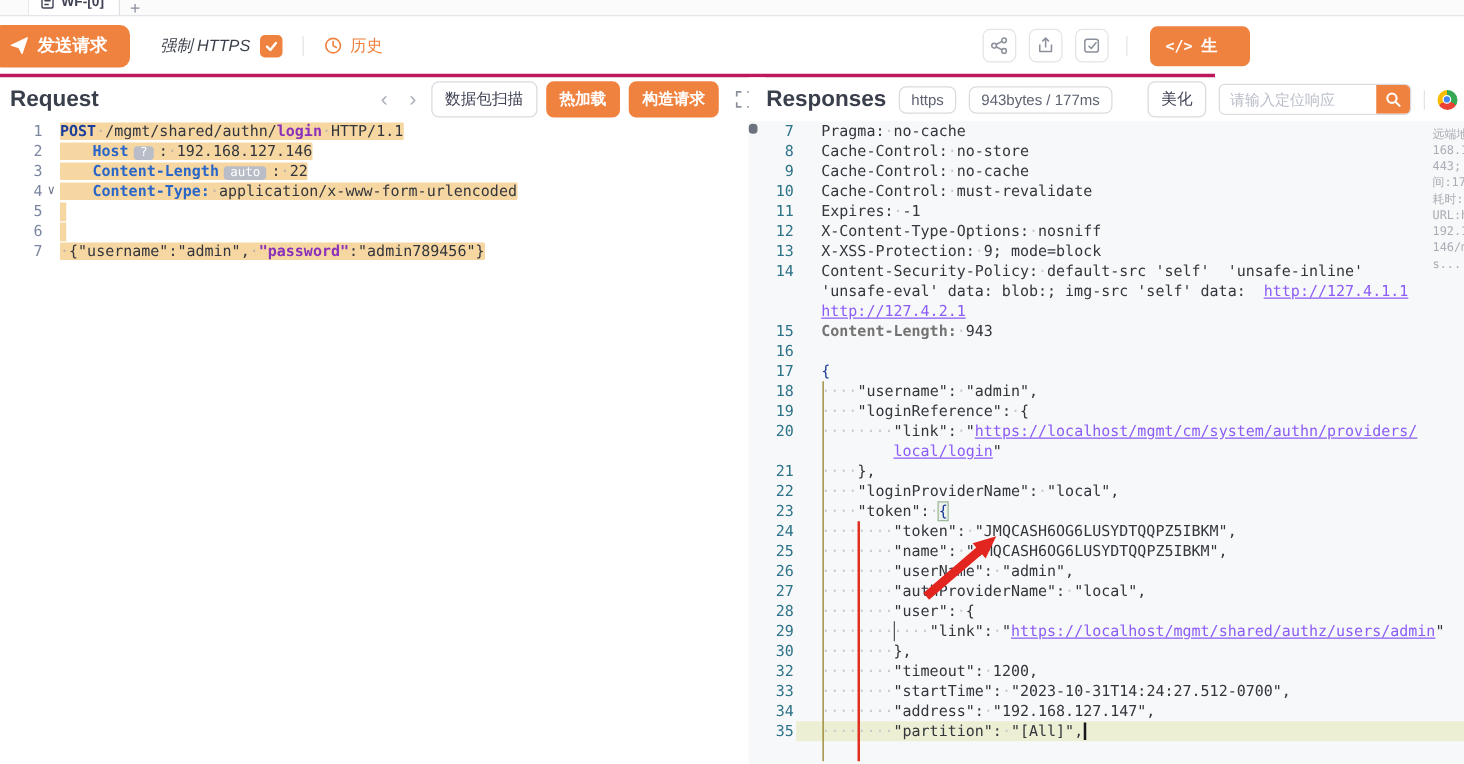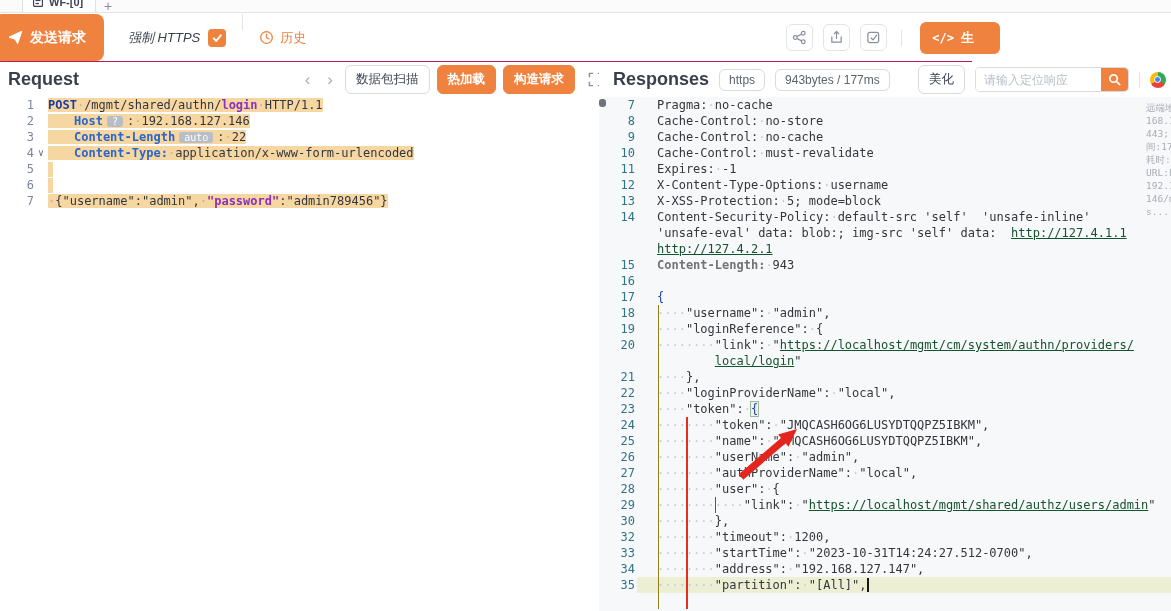--- a/index.html
+++ b/index.html
@@ -9,21 +9,21 @@
   
   .tabbar { position:absolute; left:0; top:0; width:1171px; height:13px;
     background:#fbfbfc; border-bottom:1px solid #e4e5e8; overflow:hidden; }
   .tab { position:absolute; left:22px; bottom:0; height:24px; padding:4px 12px 2px 10px;
     background:#fff; border:1px solid #e0e1e5; border-bottom:none; border-radius:5px 5px 0 0;
     display:flex; align-items:center; gap:6px; font-size:11px; font-weight:bold; color:#3f4254; }
   .newtab { position:absolute; left:104px; bottom:-2px; font-size:14px; color:#8a8f9b; }
 
   
   .toolbar { position:absolute; left:0; top:14px; width:972px; height:48px;
-    border-bottom:1px solid #be185d; display:flex; background:#fff; }
+    border-bottom:3px solid #be185d; display:flex; align-items:center; background:#fff; }
   .btn-orange { background:#f0823f; color:#fff; border:none; border-radius:6px;
     font-size:13px; display:inline-flex; align-items:center; gap:7px; cursor:pointer; }
   .send-btn { margin-left:-6px; padding:8px 18px 8px 14px; font-size:14px; font-weight:bold;
     border-radius:8px; }
   .force-https { margin-left:24px; display:flex; align-items:center; gap:8px;
     font-size:13px; color:#3a3f4a;font-style:italic; }
   .checkbox { width:18px; height:18px; background:#f0823f; border-radius:4px;
     display:inline-flex; align-items:center; justify-content:center; cursor:pointer; }
   .vdiv { width:1px; height:16px; background:#e2e3e6; margin:0 16px; }
   .history-btn { display:flex; align-items:center; gap:6px; color:#f0823f;
@@ -66,21 +66,21 @@
   .hl { background:#f6d7a2; border-radius:1px; }
   .stub { display:inline-block; width:5px; height:15px; background:#f6d7a2;
     vertical-align:middle; }
   .sg-kw  { color:#1c3e9b; font-weight:bold; }
   .sg-hdr { color:#2a66c8; font-weight:bold;padding-left:26px; }
   .sg-bl  { color:#737373; font-weight:bold; }
   .sg-tx  { color:#33363c; }
   .sg-ws  { color:#b9b4a4; }
   .resp .sg-ws { color:#c6cacd; }
   .sg-pp  { color:#8a30bb; font-weight:bold; }
-  .sg-lk  { color:#14532d; text-decoration:underline; }
+  .sg-lk  { color:#8b5cf6; text-decoration:underline; }
   .sg-br  { color:#1c3e9b; }
   .sg-bm  { color:#1c3e9b; border:1px solid #9db89a; background:#edf2ec; margin:-1px; }
   .sg-cr  { display:inline-block; width:2px; height:14px; background:#15171c;
     vertical-align:text-bottom; }
   .sg-bdg { background:#b8bdc7; color:#fdfdfd; border-radius:3px; padding:0 5px;
     font-size:10px; margin:0 4px; }
 
   
   .guide { position:absolute; width:1px; pointer-events:none; z-index:2; }
   .g-olive { left:59px;  top:208px; height:304px; background:#8f7d1e; }
@@ -227,22 +227,22 @@
     <div class="chrome"></div>
     <button class="btn-orange detail-btn">详情</button>
   </div>
   <div class="editor resp resp-editor" id="resp-editor">
 
   <div class="cl-row"><span class="cl-num">7</span><span class="cl-pad"></span><span class="cl-content" style="white-space: pre;"><span class="sg-tx">Pragma:</span><span class="sg-ws">·</span><span class="sg-tx">no-cache</span></span></div>
       <div class="cl-row"><span class="cl-num">8</span><span class="cl-pad"></span><span class="cl-content" style="white-space: pre;"><span class="sg-tx">Cache-Control:</span><span class="sg-ws">·</span><span class="sg-tx">no-store</span></span></div>
       <div class="cl-row"><span class="cl-num">9</span><span class="cl-pad"></span><span class="cl-content" style="white-space: pre;"><span class="sg-tx">Cache-Control:</span><span class="sg-ws">·</span><span class="sg-tx">no-cache</span></span></div>
       <div class="cl-row"><span class="cl-num">10</span><span class="cl-pad"></span><span class="cl-content" style="white-space: pre;"><span class="sg-tx">Cache-Control:</span><span class="sg-ws">·</span><span class="sg-tx">must-revalidate</span></span></div>
       <div class="cl-row"><span class="cl-num">11</span><span class="cl-pad"></span><span class="cl-content" style="white-space: pre;"><span class="sg-tx">Expires:</span><span class="sg-ws">·</span><span class="sg-tx">-1</span></span></div>
-      <div class="cl-row"><span class="cl-num">12</span><span class="cl-pad"></span><span class="cl-content" style="white-space: pre;"><span class="sg-tx">X-Content-Type-Options:</span><span class="sg-ws">·</span><span class="sg-tx">username</span></span></div>
-      <div class="cl-row"><span class="cl-num">13</span><span class="cl-pad"></span><span class="cl-content" style="white-space: pre;"><span class="sg-tx">X-XSS-Protection:</span><span class="sg-ws">·</span><span class="sg-tx">5; mode=block</span></span></div>
+      <div class="cl-row"><span class="cl-num">12</span><span class="cl-pad"></span><span class="cl-content" style="white-space: pre;"><span class="sg-tx">X-Content-Type-Options:</span><span class="sg-ws">·</span><span class="sg-tx">nosniff</span></span></div>
+      <div class="cl-row"><span class="cl-num">13</span><span class="cl-pad"></span><span class="cl-content" style="white-space: pre;"><span class="sg-tx">X-XSS-Protection:</span><span class="sg-ws">·</span><span class="sg-tx">9; mode=block</span></span></div>
       <div class="cl-row"><span class="cl-num">14</span><span class="cl-pad"></span><span class="cl-content" style="white-space: pre;"><span class="sg-tx">Content-Security-Policy:</span><span class="sg-ws">·</span><span class="sg-tx">default-src 'self'  'unsafe-inline'</span></span></div>
       <div class="cl-row"><span class="cl-num"></span><span class="cl-pad"></span><span class="cl-content" style="white-space: pre;"><span class="sg-tx">'unsafe-eval' data: blob:; img-src 'self' data:  </span><span class="sg-lk">http://127.4.1.1</span></span></div>
       <div class="cl-row"><span class="cl-num"></span><span class="cl-pad"></span><span class="cl-content" style="white-space: pre;"><span class="sg-lk">http://127.4.2.1</span></span></div>
       <div class="cl-row"><span class="cl-num">15</span><span class="cl-pad"></span><span class="cl-content" style="white-space: pre;"><span class="sg-bl">Content-Length:</span><span class="sg-ws">·</span><span class="sg-tx">943</span></span></div>
       <div class="cl-row"><span class="cl-num">16</span><span class="cl-pad"></span><span class="cl-content" style="white-space: pre;"></span></div>
       <div class="cl-row"><span class="cl-num">17</span><span class="cl-pad"></span><span class="cl-content" style="white-space: pre;"><span class="sg-br">{</span></span></div>
       <div class="cl-row"><span class="cl-num">18</span><span class="cl-pad"></span><span class="cl-content" style="white-space: pre;"><span class="sg-ws">····</span><span class="sg-tx">"username":</span><span class="sg-ws">·</span><span class="sg-tx">"admin",</span></span></div>
       <div class="cl-row"><span class="cl-num">19</span><span class="cl-pad"></span><span class="cl-content" style="white-space: pre;"><span class="sg-ws">····</span><span class="sg-tx">"loginReference":</span><span class="sg-ws">·</span><span class="sg-tx">{</span></span></div>
       <div class="cl-row"><span class="cl-num">20</span><span class="cl-pad"></span><span class="cl-content" style="white-space: pre;"><span class="sg-ws">········</span><span class="sg-tx">"link":</span><span class="sg-ws">·</span><span class="sg-tx">"</span><span class="sg-lk">https://localhost/mgmt/cm/system/authn/providers/</span></span></div>
       <div class="cl-row"><span class="cl-num"></span><span class="cl-pad"></span><span class="cl-content" style="white-space: pre;"><span class="sg-tx">        </span><span class="sg-lk">local/login</span><span class="sg-tx">"</span></span></div>

